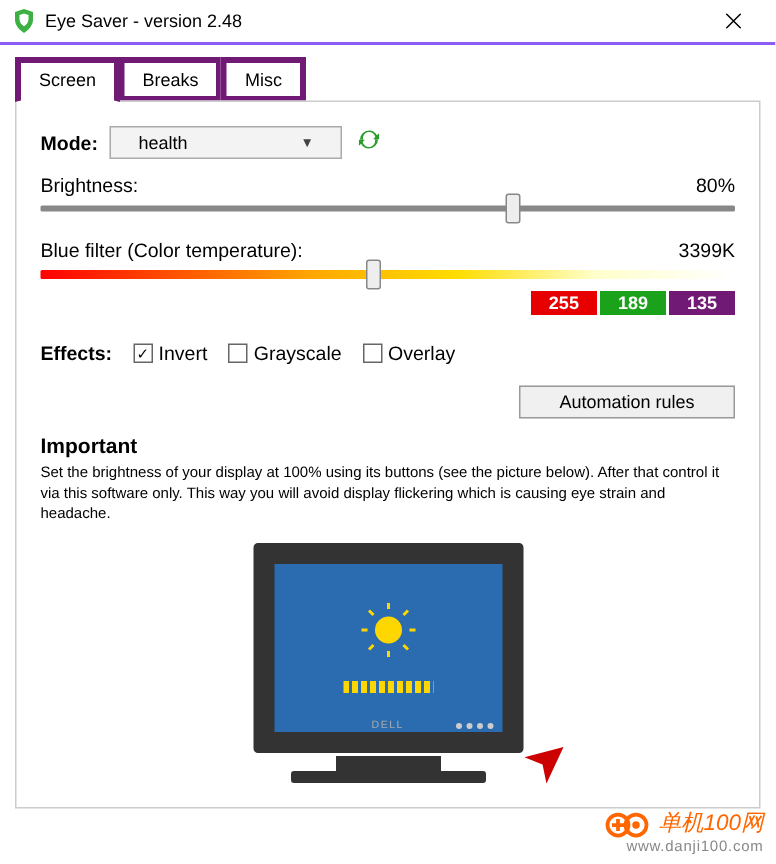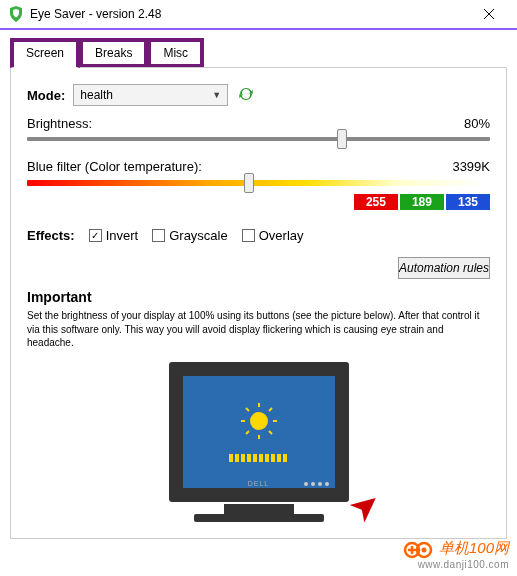--- a/index.html
+++ b/index.html
@@ -7,36 +7,36 @@
 .titlebar { display: flex; align-items: center; height: 30px; padding: 0 8px; border-bottom: 2px solid #8b5cf6; }
 .titlebar-icon { width: 16px; height: 16px; margin-right: 6px; }
 .titlebar-title { flex: 1; font-size: 12px; }
 .titlebar-close { width: 40px; height: 30px; display: flex; align-items: center; justify-content: center; cursor: pointer; }
 .tabs { display: flex; padding: 8px 10px 0 10px; }
 .tab { padding: 4px 12px; border: 4px solid #701a75; background: #fff; margin-right: -1px; cursor: pointer; font-size: 12px; }
 .tab.active { border-bottom: 1px solid #fff; position: relative; z-index: 2; }
 .tab-content { border: 1px solid #ccc; margin: 0 10px 10px 10px; padding: 16px; position: relative; top: -1px; background: #fff; }
 .row { display: flex; align-items: center; margin-bottom: 10px; }
 .mode-label { font-weight: bold; margin-right: 8px; }
-.mode-select { width: 155px; height: 22px; border: 1px solid #aaa; background: #f3f3f3; padding: 0 6px; display: flex; align-items: center; justify-content: space-between; cursor: pointer; font-size: 12px; }
+.mode-select { width: 155px; height: 22px; border: 1px solid #aaa; background: #f3f3f3; padding: 0 18px; display: flex; align-items: center; justify-content: space-between; cursor: pointer; font-size: 12px; }
 .mode-select .arrow { font-size: 9px; color: #444; }
 .refresh-icon { margin-left: 10px; color: #2a9d2a; font-size: 15px; cursor: pointer; }
 .slider-section { margin-bottom: 18px; }
 .slider-header { display: flex; justify-content: space-between; margin-bottom: 6px; font-size: 13px; }
 .slider-track { height: 4px; background: #888; position: relative; border-radius: 1px; }
 .slider-track.blue-filter { background: linear-gradient(to right, #ff0000 0%, #ff5500 20%, #ffaa00 40%, #ffdd00 60%, #ffffcc 80%, #fff 100%); height: 6px; }
 .slider-thumb { position: absolute; top: 50%; transform: translate(-50%, -50%); width: 10px; height: 20px; background: #eee; border: 1px solid #888; border-radius: 2px; cursor: pointer; }
 .rgb-row { display: flex; justify-content: flex-end; gap: 2px; margin-top: 8px; }
 .rgb-box { color: #fff; font-weight: bold; font-size: 12px; padding: 1px 12px; min-width: 28px; text-align: center; }
 .effects-row { display: flex; align-items: center; gap: 14px; margin-bottom: 14px; }
 .effects-label { font-weight: bold; }
 .checkbox { display: flex; align-items: center; gap: 4px; cursor: pointer; }
 .checkbox .box { width: 13px; height: 13px; border: 1px solid #666; display: flex; align-items: center; justify-content: center; font-size: 10px; }
 .automation-row { display: flex; justify-content: flex-end; margin-bottom: 10px; }
-.automation-btn { padding: 3px 0; border: 1px solid #999; background: #f0f0f0; cursor: pointer; font-size: 12px; font-style: italic; }
+.automation-btn { padding: 3px 26px; border: 1px solid #999; background: #f0f0f0; cursor: pointer; font-size: 12px; }
 .important-title { font-weight: bold; font-size: 14px; margin-bottom: 4px; }
 .important-text { font-size: 10px; line-height: 1.35; margin-bottom: 12px; }
 .monitor-wrap { display: flex; justify-content: center; position: relative; }
 .monitor { position: relative; }
 .monitor-screen { width: 180px; height: 140px; background: #2b6cb0; border: 14px solid #333; border-radius: 3px; position: relative; display: flex; flex-direction: column; align-items: center; justify-content: center; }
 .monitor-stand { width: 70px; height: 10px; background: #333; margin: 2px auto 0; }
 .monitor-base { width: 130px; height: 8px; background: #333; margin: 0 auto; border-radius: 2px; }
 .sun-icon { color: #ffd700; font-size: 34px; }
 .progress-bar { width: 60px; height: 8px; background: repeating-linear-gradient(to right, #ffd700 0 4px, #2b6cb0 4px 6px); margin-top: 6px; }
 .monitor-btns { position: absolute; bottom: 2px; right: 6px; display: flex; gap: 3px; }
@@ -101,21 +101,21 @@
     <div class="slider-header">
       <span>Blue filter (Color temperature):</span>
       <span>3399K</span>
     </div>
     <div class="slider-track blue-filter">
       <div class="slider-thumb" id="blue-thumb" style="left: 48%;"></div>
     </div>
     <div class="rgb-row">
       <span class="rgb-box" id="rbox" style="background: rgb(230, 0, 0);">255</span>
       <span class="rgb-box" id="gbox" style="background: rgb(26, 163, 26);">189</span>
-      <span class="rgb-box" id="bbox" style="background: #1d4ed8;">135</span>
+      <span class="rgb-box" id="bbox" style="background: #701a75;">135</span>
     </div>
   </div>
 
   <div class="effects-row">
     <span class="effects-label">Effects:</span>
     <label class="checkbox">
       <span class="box" id="cb-invert">✓</span>
       <span>Invert</span>
     </label>
     <label class="checkbox">

